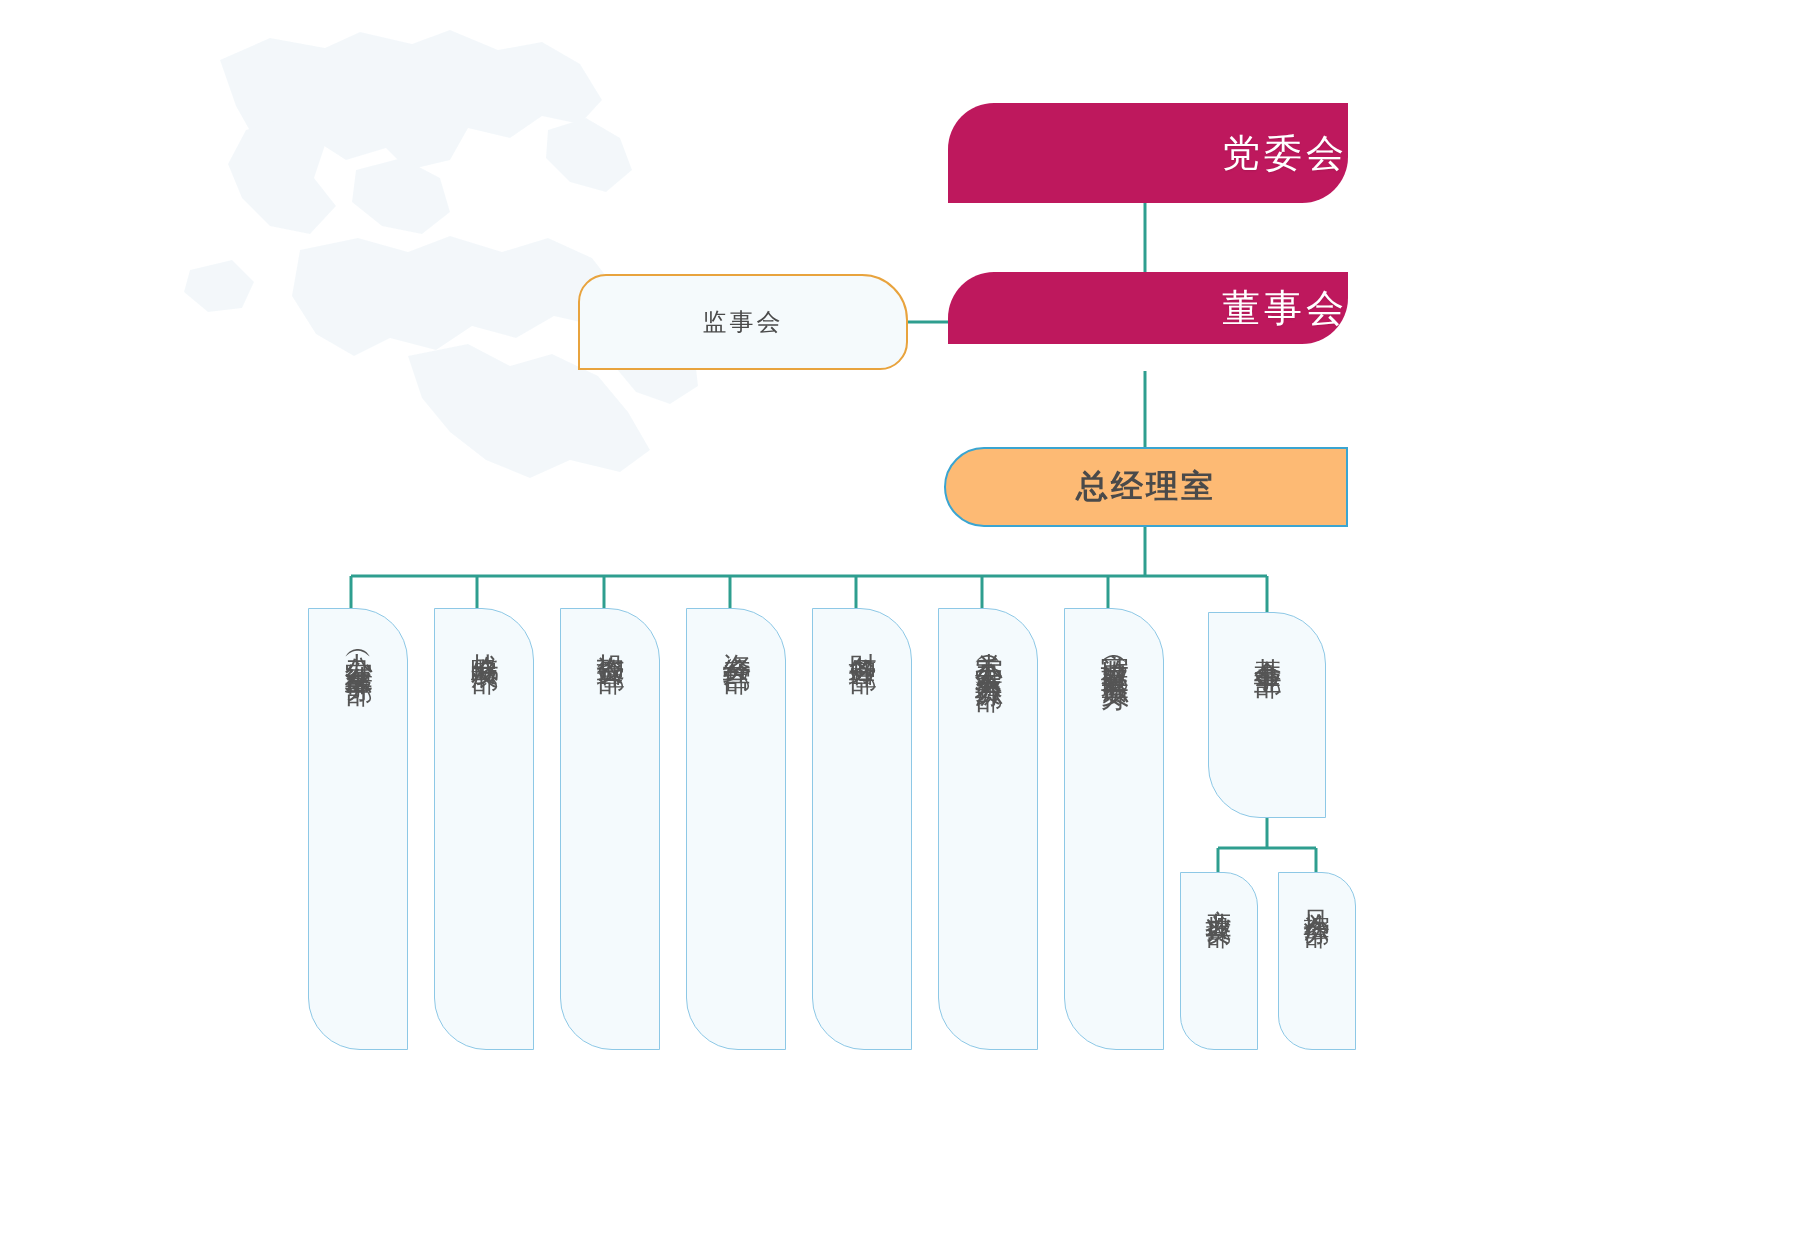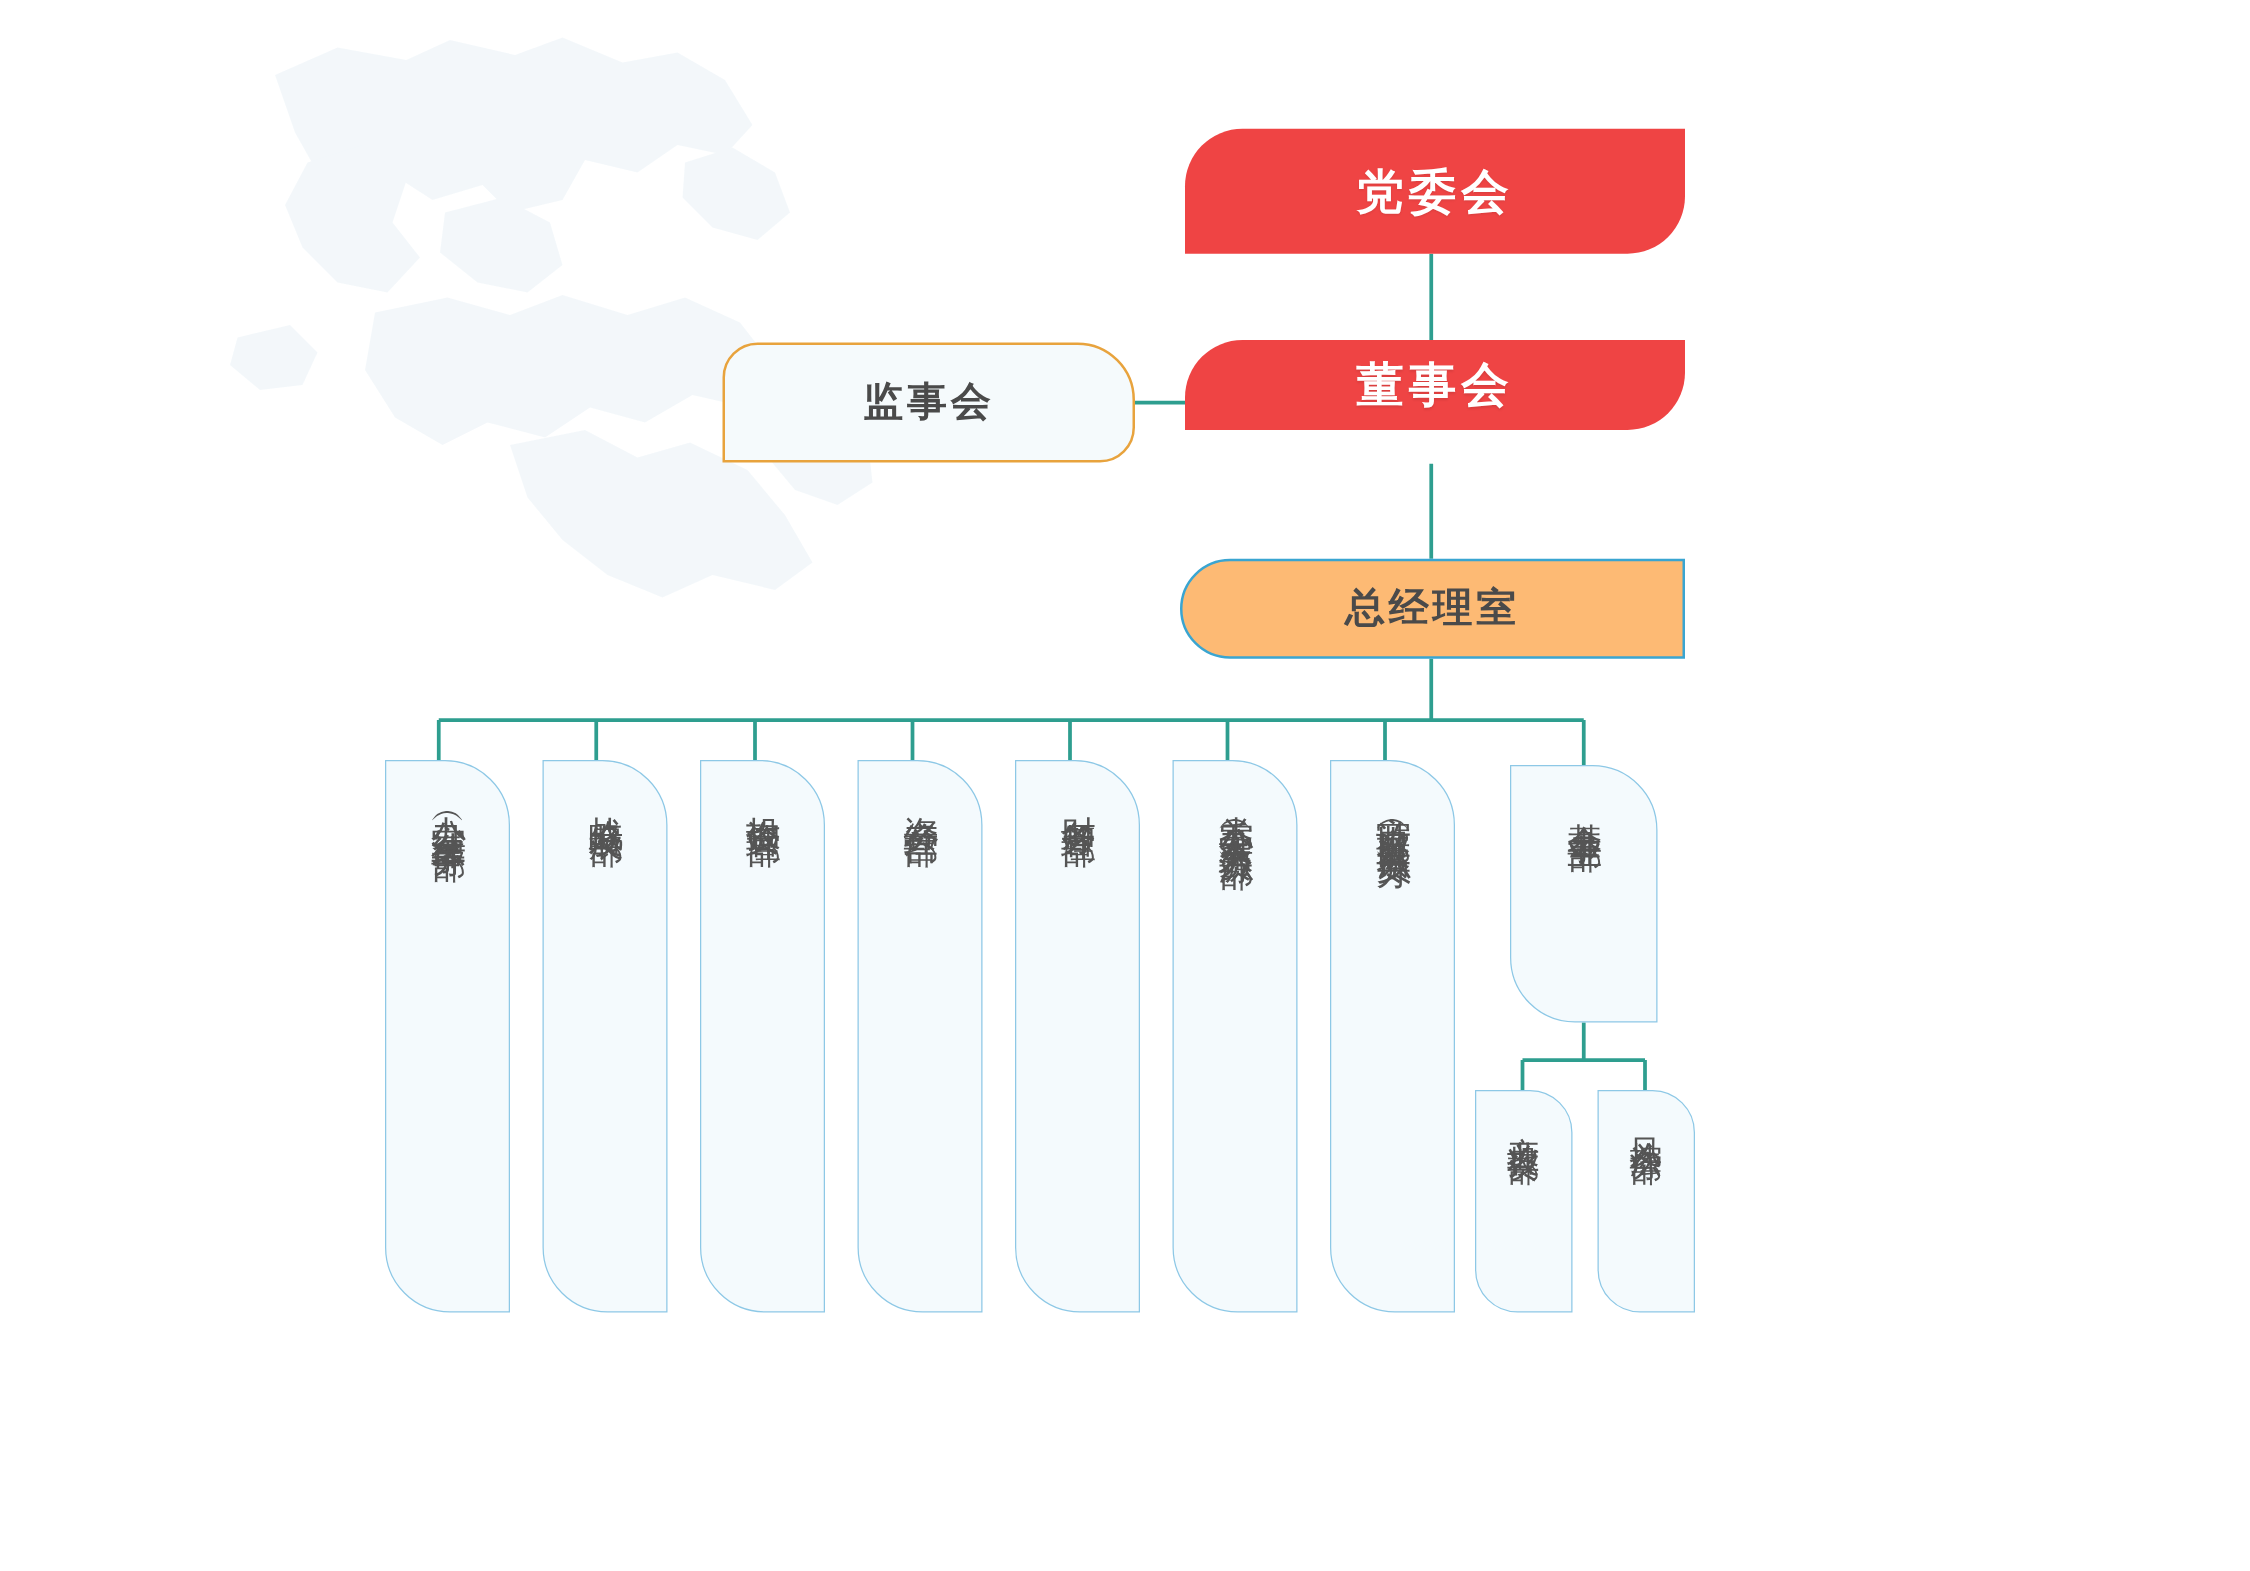--- a/index.html
+++ b/index.html
@@ -16,35 +16,36 @@
             opacity: .55; pointer-events: none; }
 
   
   #links { position: absolute; left: 0; top: 0; width: 1800px; height: 1257px; pointer-events: none; }
 
   
   .node { position: absolute; display: flex; align-items: center; justify-content: center; }
 
   
   .exec {
-    background: #ef4444;
+    background: #be185d;
     color: #ffffff;
-    font-weight: bold;
+    font-weight: normal;
     font-size: 38px;
     letter-spacing: 4px;
     border-radius: 46px 0 46px 0;
     text-shadow: 0 1px 2px rgba(0,0,0,.10);
+    justify-content: flex-end;
   }
 
   
   .supervisor {
     background: #f5fafc;
     color: #4a4a4a;
-    font-weight: bold;
-    font-size: 32px;
+    font-weight: normal;
+    font-size: 24px;
     letter-spacing: 3px;
     border: 2.5px solid #e8a33d;
     border-radius: 28px 46px 28px 0;
   }
 
   
   .gm {
     background: #fdba74;
     color: #4a4a4a;
     font-weight: bold;

